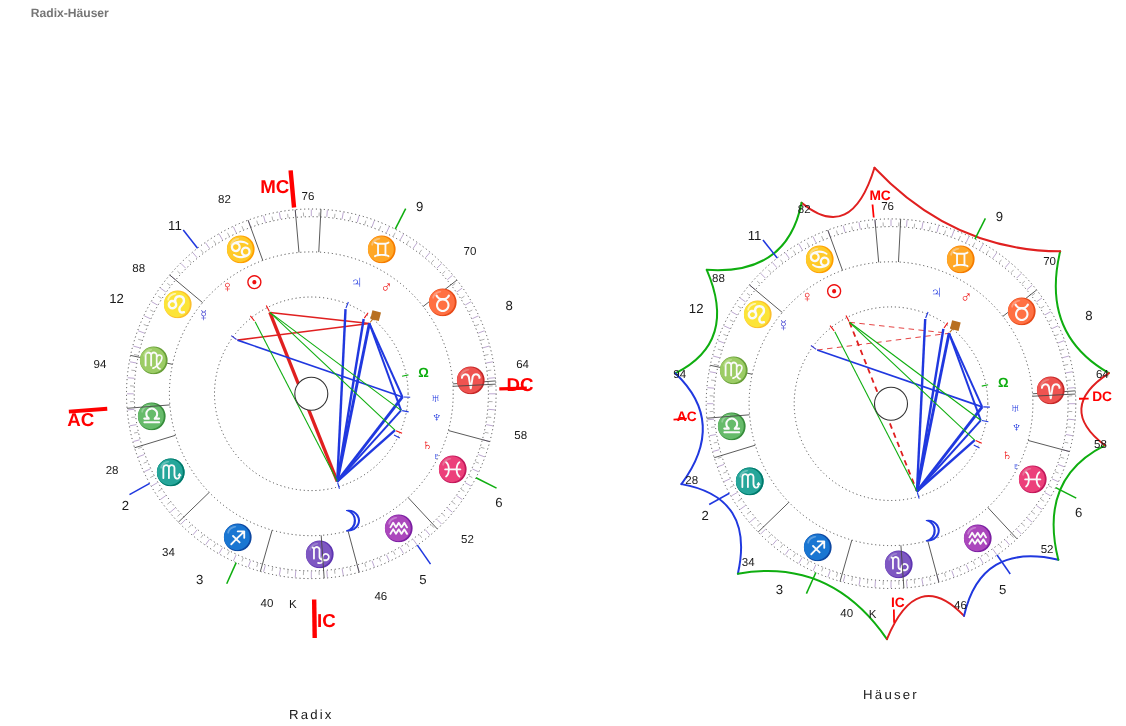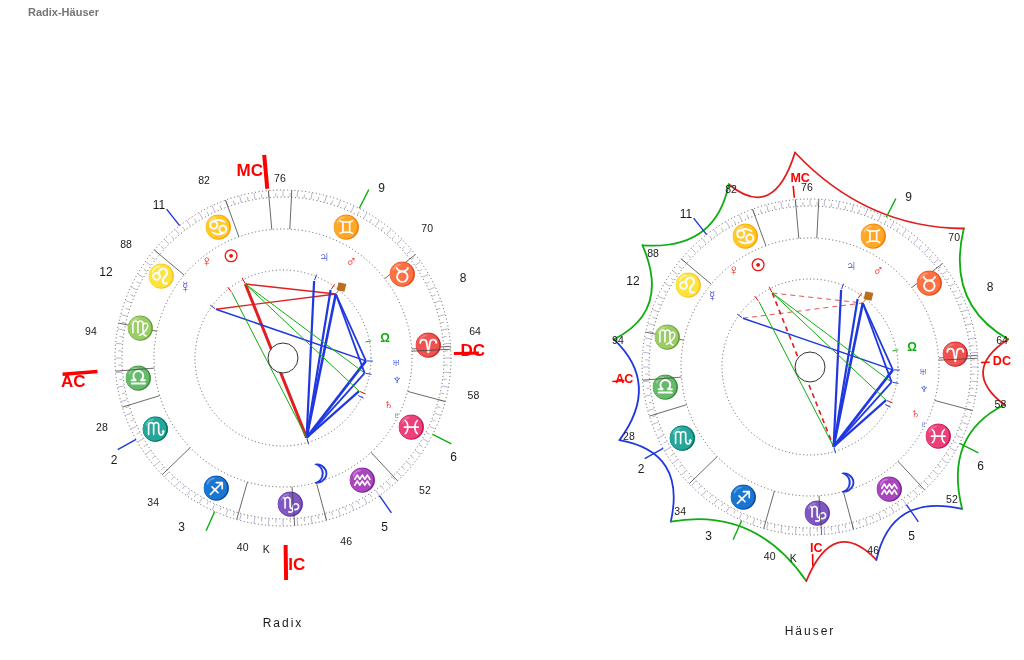--- a/index.html
+++ b/index.html
@@ -4,21 +4,21 @@
 <style>
   html,body{margin:0;padding:0;background:#ffffff;}
   .stage{position:relative;width:1024px;height:660px;overflow:hidden;background:#fff;
          font-family:"Liberation Sans",sans-serif;}
   .title{position:absolute;left:8px;top:6px;font-size:11px;font-weight:bold;color:#757575;margin-left:20px;}
   .chart{position:absolute;width:460px;height:460px;}
   #chart-radix{left:53px;top:128px;}
   #chart-haeuser{left:580px;top:137px;}
   .caption{position:absolute;width:460px;text-align:center;font-size:12px;
            letter-spacing:2px;color:#1a1a1a;}
-  #caption-radix{left:53px;top:616px;}
+  #caption-radix{left:53px;top:643px;}
   #caption-haeuser{left:580px;top:624px;}
   svg text{font-family:"Liberation Sans",sans-serif;}
 </style>
 </head>
 <body>
 
 <div class="stage">
   <div class="title">Radix-Häuser</div>
 
   <div class="chart" id="chart-radix">

